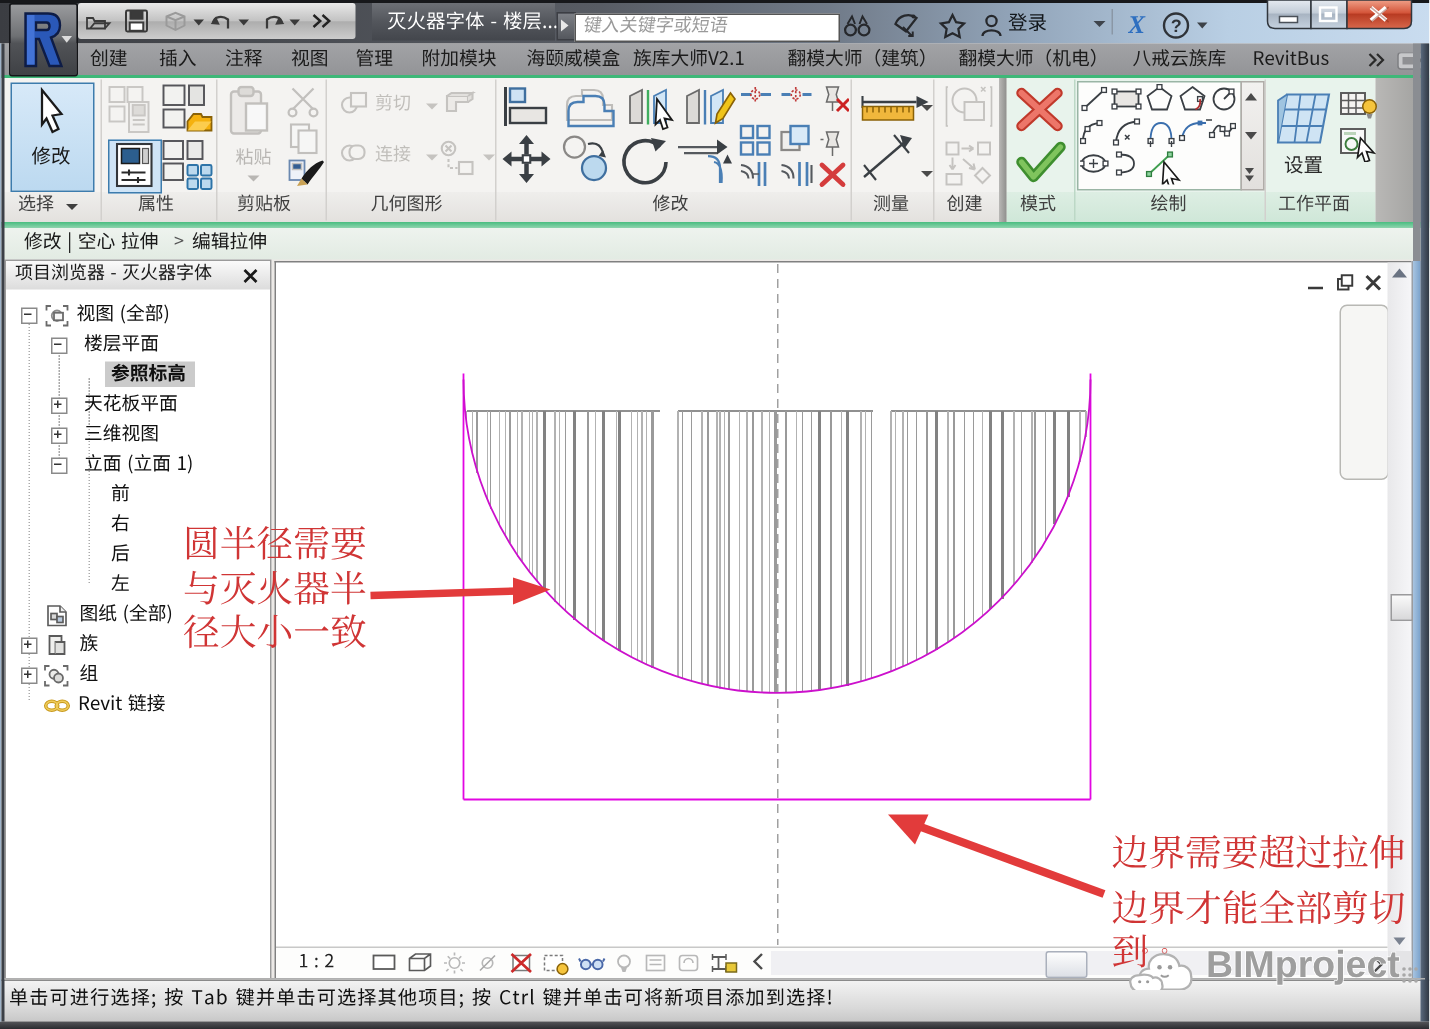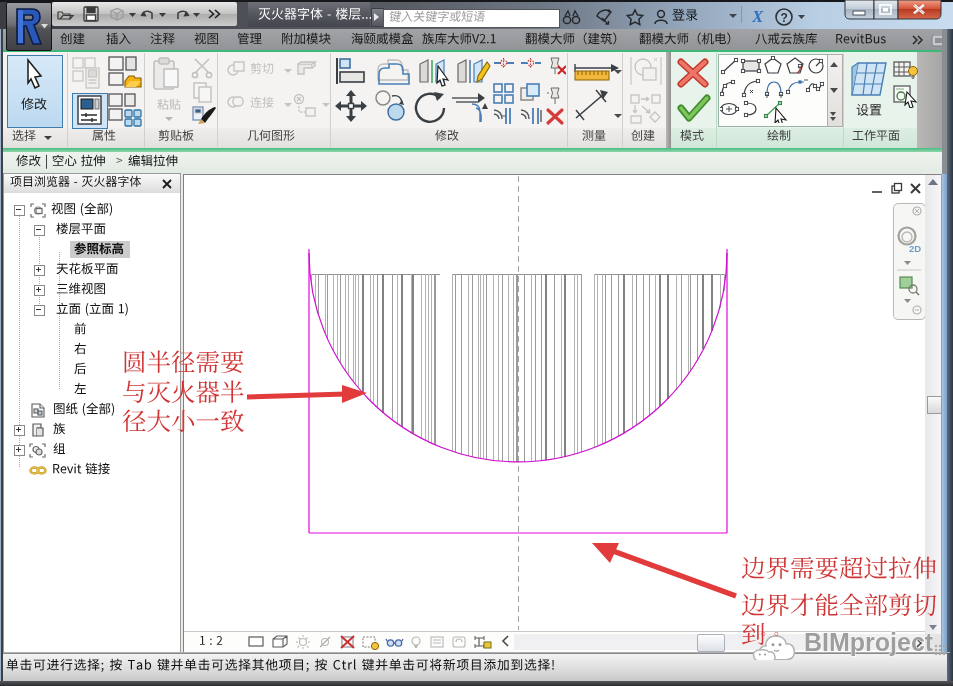--- a/index.html
+++ b/index.html
@@ -1272,41 +1272,20 @@
       <svg width="56" height="13" viewBox="0 0 56 13" fill="none" stroke="#3a3a3a" stroke-width="1.6">
 <path d="M2 10 h10"></path>
         <g stroke-width="1.3">
           <rect x="22" y="4" width="7" height="7"></rect>
           <rect x="24.5" y="1.5" width="7" height="7" fill="#fff"></rect>
         </g>
 <path d="M41 2 l9 9 M50 2 l-9 9" stroke-width="2"></path>
       </svg>
     </div>
 <div style="position:absolute;left:893px;top:203px;width:31px;height:115px;background:rgba(245,245,243,0.95);border:1px solid #b8b8b4;border-radius:5px"></div>
-<div style="position:absolute;left:895px;top:205px">
-      <svg width="28" height="111" viewBox="0 0 28 111">
-<circle cx="22" cy="6" r="4" fill="none" stroke="#b0b0ac" stroke-width="1.2"></circle>
-        <path d="M20 4 l4 4 m0 -4 l-4 4" stroke="#b0b0ac" stroke-width="1"></path>
-<g fill="none" stroke="#a0a09c" stroke-width="2.2">
-          <circle cx="12" cy="31" r="8.5"></circle>
-        </g>
-<g fill="none" stroke="#b8b8b4" stroke-width="1.4">
-          <circle cx="12" cy="32" r="5"></circle>
-        </g>
-<text x="14" y="47" font-family="Liberation Sans" font-size="9.5" font-weight="bold" fill="#6a9ec8">2D</text>
-<path d="M9 56 l3.5 4 l3.5 -4" fill="#8a8a86"></path>
-<path d="M2 65 h24" stroke="#c8c8c4" stroke-width="1"></path>
-<rect x="5" y="72" width="12" height="11" fill="#9fd09a" stroke="#5a8a56" stroke-width="1.2"></rect>
-<circle cx="18" cy="84" r="4" fill="none" stroke="#7a7a76" stroke-width="1.3"></circle>
-        <path d="M21 87 l3 3" stroke="#7a7a76" stroke-width="1.6"></path>
-<path d="M9 94 l3.5 4 l3.5 -4" fill="#8a8a86"></path>
-<circle cx="22" cy="105" r="4" fill="none" stroke="#b0b0ac" stroke-width="1.2"></circle>
-        <path d="M20 105 h4" stroke="#b0b0ac"></path>
-</svg>
-    </div>
 <div style="position:absolute;left:925px;top:175px;width:16px;height:461px;background:linear-gradient(to right,#e8e8ea,#f6f6f8)"></div>
 <div style="position:absolute;left:941px;top:174px;width:1px;height:478px;background:#9aa0a8"></div>
 <div style="position:absolute;left:928px;top:179px;width:0;height:0;border-bottom:6px solid #6a7382;border-left:5px solid transparent;border-right:5px solid transparent"></div>
 <div style="position:absolute;left:927px;top:396px;width:13px;height:16px;background:linear-gradient(#fafafa,#d8d8da);border:1px solid #9a9a9c"></div>
 <div style="position:absolute;left:929px;top:625px;width:0;height:0;border-top:5px solid #7a8290;border-left:4px solid transparent;border-right:4px solid transparent"></div>
 <div style="position:absolute;left:925px;top:634px;width:16px;height:18px;background:#e4e4e6"></div>
 <div style="position:absolute;left:184px;top:631px;width:741px;height:21px;background:#fdfdfc;border-top:1px solid #c8c8c8"></div>
 <div style="position:absolute;left:199px;top:635px;">
       <svg width="24" height="14" viewBox="0 0 24 14" style="display:block;overflow:visible" fill="#222">
         <use href="#g40" transform="translate(0.00,9.84) scale(0.01200,-0.01200)"></use>

